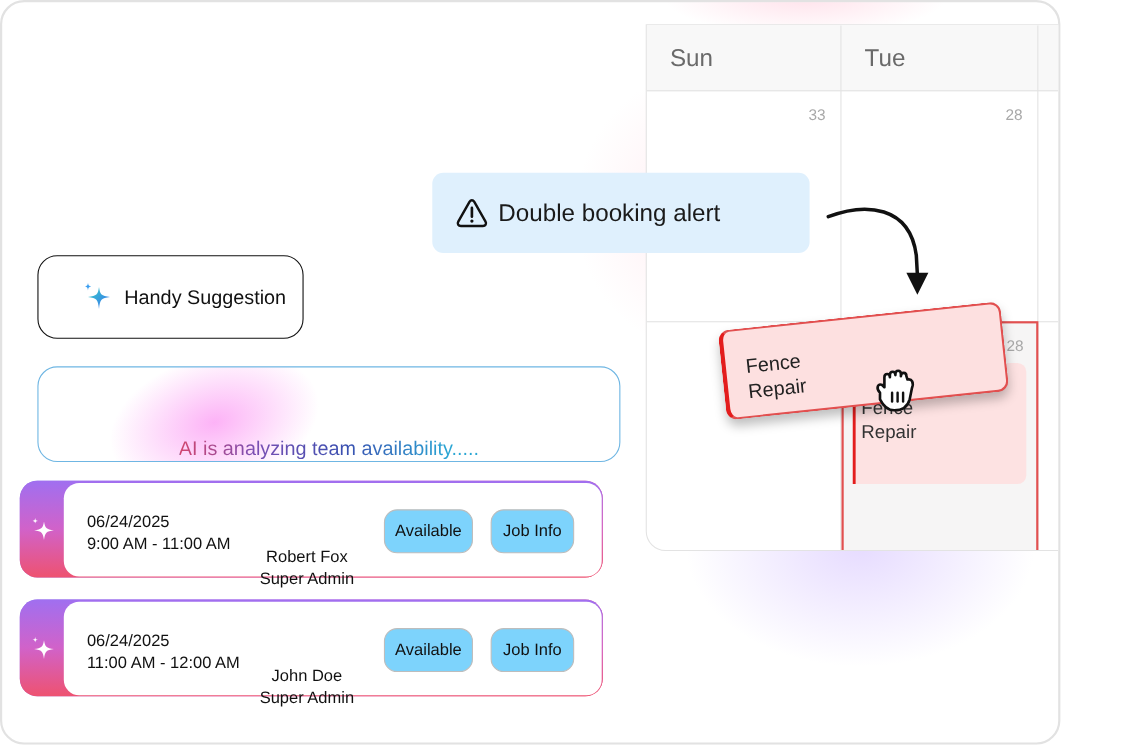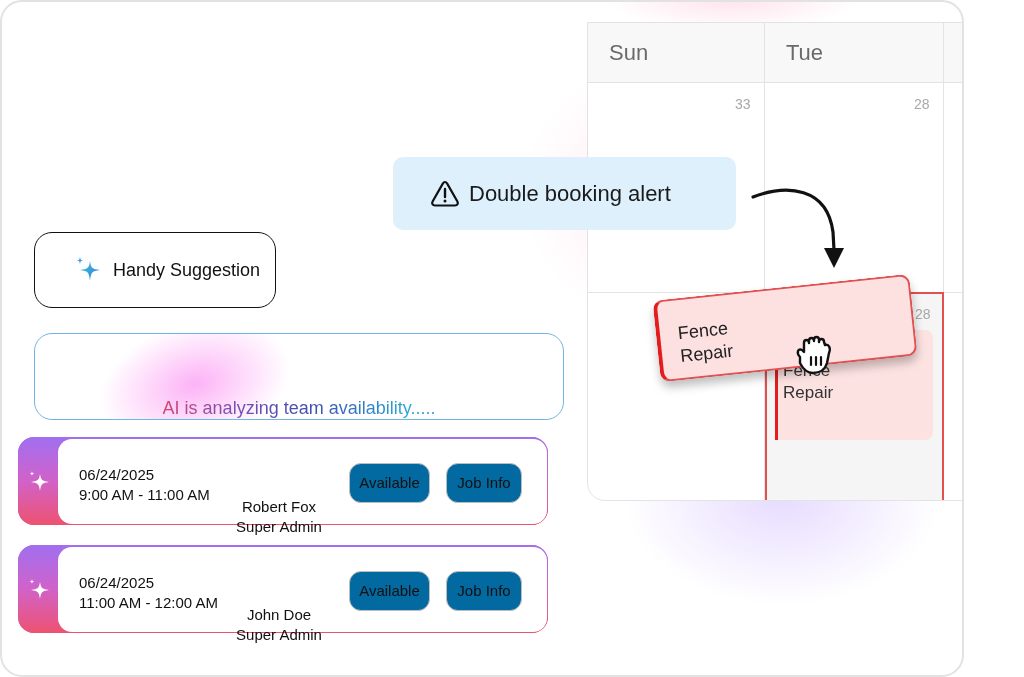--- a/index.html
+++ b/index.html
@@ -43,21 +43,21 @@
   .event-placed {
     position: absolute; left: 187px; top: 307px; width: 158px; height: 110px;
     background: #fde2e2; border-radius: 0 8px 8px 0; border-left: 3px solid #e31d1d;
     padding: 30px 0 0 5px; font-size: 17px; color: #333; line-height: 22px;
   }
 
   
   .alert {
     position: absolute; left: 391px; top: 155px; width: 343px; height: 73px;
     background: #dff0fd; border-radius: 10px;
-    display: flex; align-items: center; padding-left: 36px;
+    display: flex; align-items: center; padding-left: 20px;
   }
   .alert-icon { width: 32px; height: 32px; margin-right: 8px; }
   .alert-text { font-size: 22px; color: #1a1a1a; }
 
   .arrow { position: absolute; left: 745px; top: 180px; width: 110px; height: 95px; }
 
   
   .event-drag {
     position: absolute; left: 654px; top: 285px; width: 258px; height: 82px;
     background: #fde0e0; border: 2px solid #e25050; border-left: 4px solid #e31d1d;
@@ -103,21 +103,21 @@
   }
   .result-body {
     position: absolute; left: 40px; top: 1.5px; right: 1.5px; bottom: 1.5px;
     background: #fff; border-radius: 14px;
   }
   .result-sparkle { position: absolute; left: 9px; top: 32px; width: 24px; height: 24px; }
   .r-date { position: absolute; left: 21px; top: 26px; font-size: 15px; line-height: 20px; color: #111; }
   .r-person { position: absolute; left: 170px; top: 26px; width: 102px; text-align: center; font-size: 15px; line-height: 20px; color: #111; margin-top: 32px; }
   .r-btn {
     position: absolute; top: 24px; height: 40px; border: 1px solid #bdbdbd; border-radius: 12px;
-    background: #0369a1; font-size: 15px; color: #111; display: flex; align-items: center; justify-content: center;
+    background: #7dd3fc; font-size: 15px; color: #111; display: flex; align-items: center; justify-content: center;
     font-family: "Liberation Sans", sans-serif;
   }
   .r-btn.avail { left: 291px; width: 81px; }
   .r-btn.info { left: 388px; width: 76px; }
 </style>
 </head>
 <body>
 
 <div class="frame">
   <div class="glow-top"></div>

